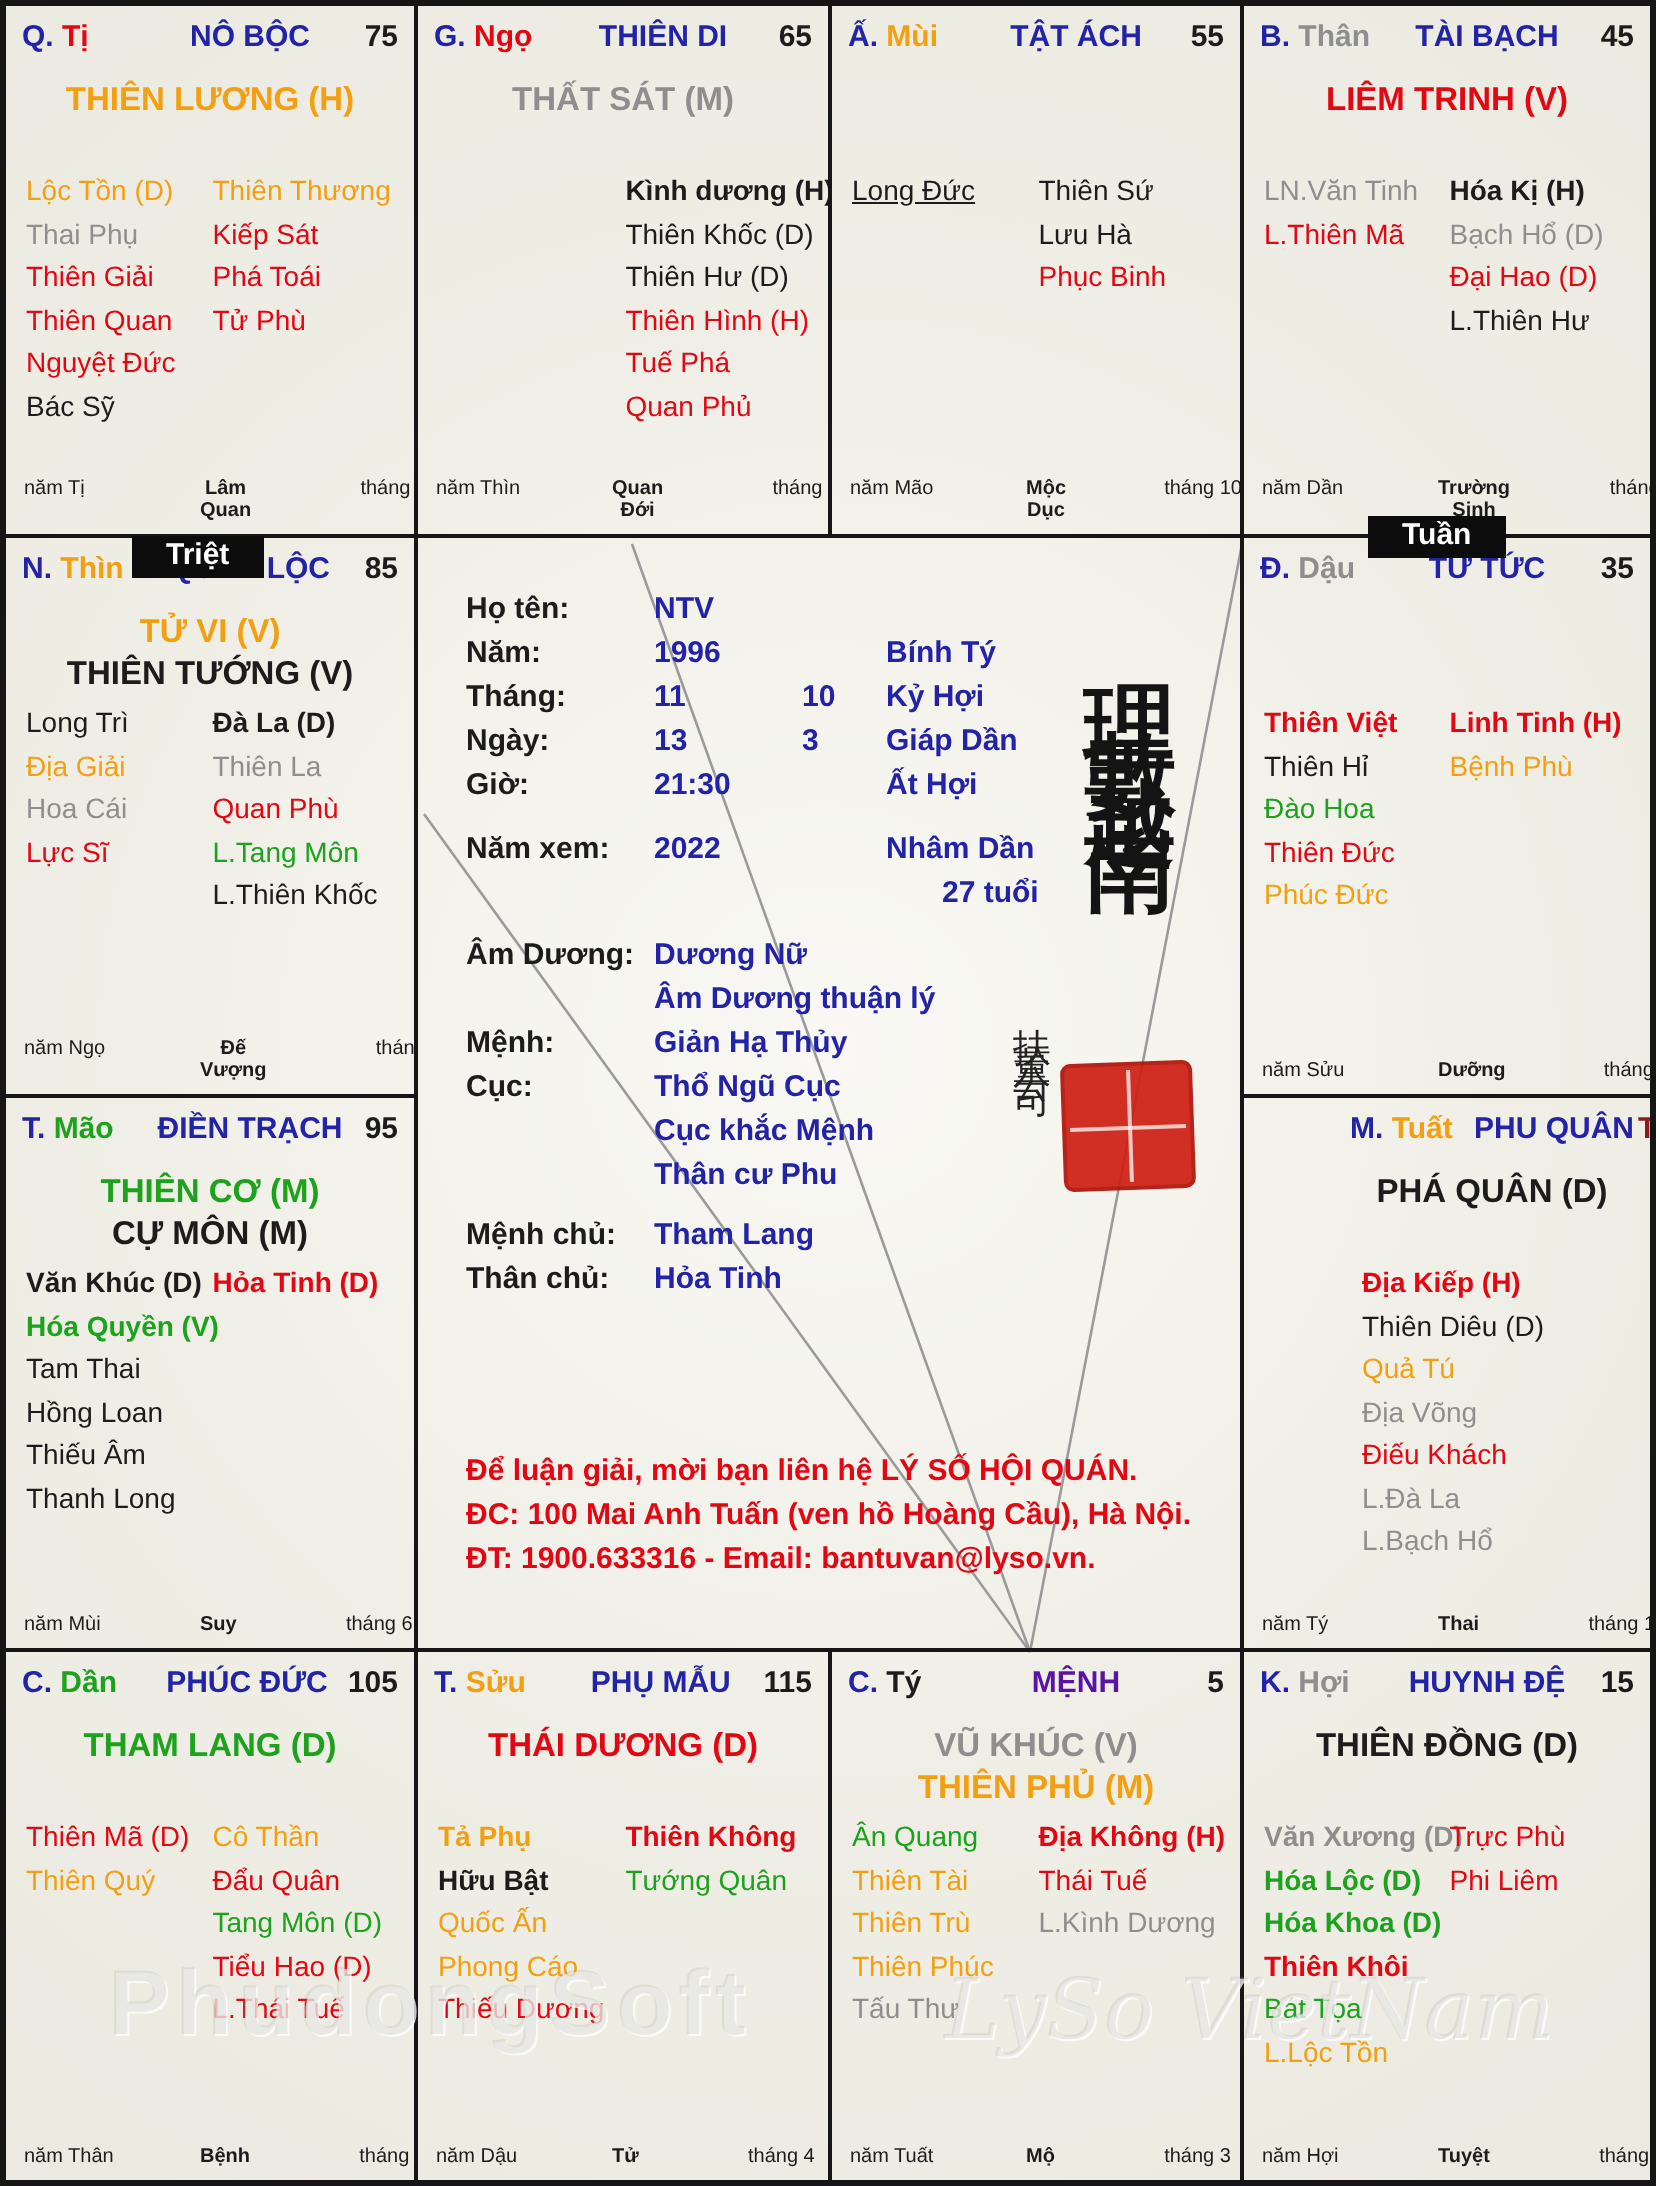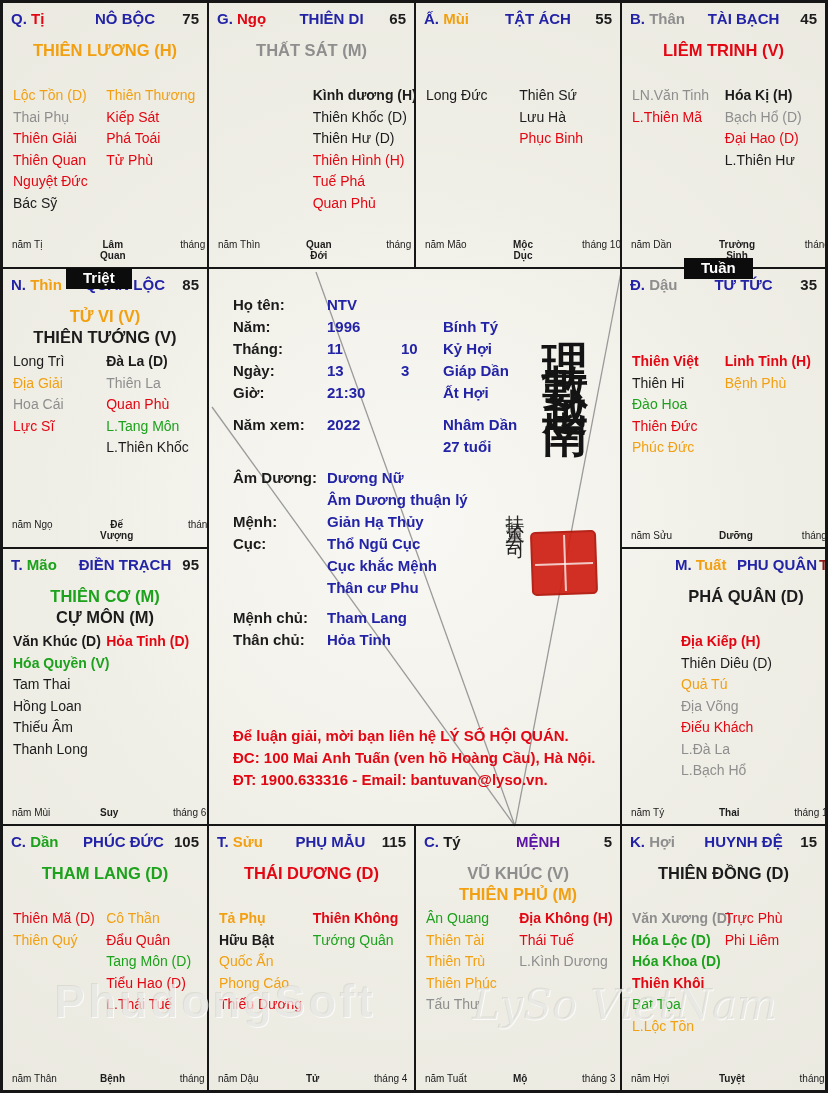--- a/index.html
+++ b/index.html
@@ -93,21 +93,21 @@
         <div class="crow" style="top: 115px;">
           <span class="c0">Giờ:</span>
           <span class="c1 navy-t">21:30</span>
           <span class="c3 navy-t">Ất Hợi</span>
         </div>
         <div class="crow" style="top: 147px;">
           <span class="c0">Năm xem:</span>
           <span class="c1 navy-t">2022</span>
           <span class="c3 navy-t">Nhâm Dần</span>
         </div>
-        <div class="crow" style="top: 169px;">
+        <div class="crow" style="top: 169px; margin-left: 28px;">
           <span class="c3 navy-t">27 tuổi</span>
         </div>
         <div class="crow" style="top: 200px;">
           <span class="c0">Âm Dương:</span>
           <span class="c1 navy-t">Dương Nữ</span>
         </div>
         <div class="crow" style="top: 222px;">
           <span class="c1 navy-t">Âm Dương thuận lý</span>
         </div>
         <div class="crow" style="top: 244px;">
@@ -204,21 +204,21 @@
     </div>
     <div class="cell" style="grid-area: 1 / 3 / 2 / 4;">
       <div class="hdr">
         <span class="hl"><span style="color: rgb(35, 35, 167);">Ấ. </span><span style="color: rgb(242, 160, 18);">Mùi</span></span>
         <span class="hm" style="color: rgb(35, 35, 167);">TẬT ÁCH</span>
         <span class="hn">55</span>
       </div>
       <div class="stars"></div>
       <div class="lists">
         <div class="col-l">
-          <span class="item" style="color: rgb(28, 28, 28);">Long Đức</span>
+          <span class="item" style="color: rgb(28, 28, 28); text-decoration: underline;">Long Đức</span>
         </div>
         <div class="col-r">
           <span class="item" style="color: rgb(28, 28, 28);">Thiên Sứ</span>
           <span class="item" style="color: rgb(28, 28, 28);">Lưu Hà</span>
           <span class="item" style="color: rgb(227, 6, 19);">Phục Binh</span>
         </div>
       </div>
       <div class="ftr">
         <span class="fy">năm Mão</span>
         <span class="fs">Mộc Dục</span>

